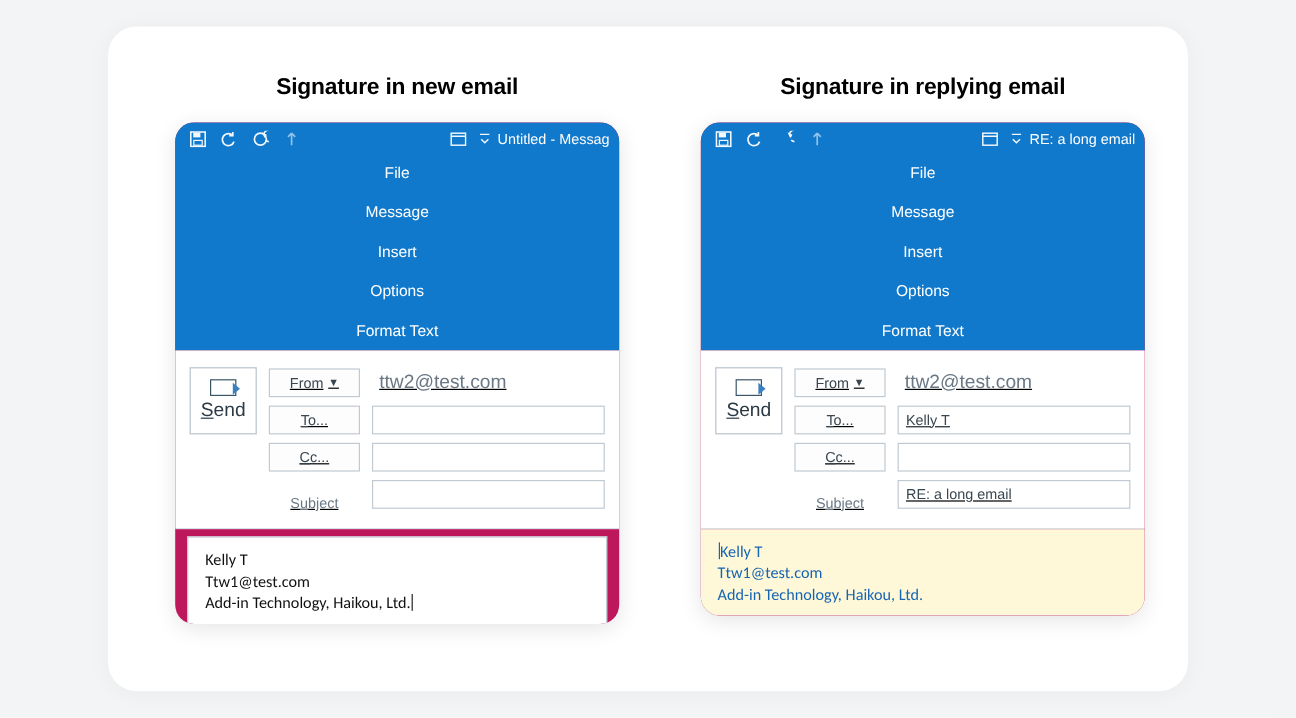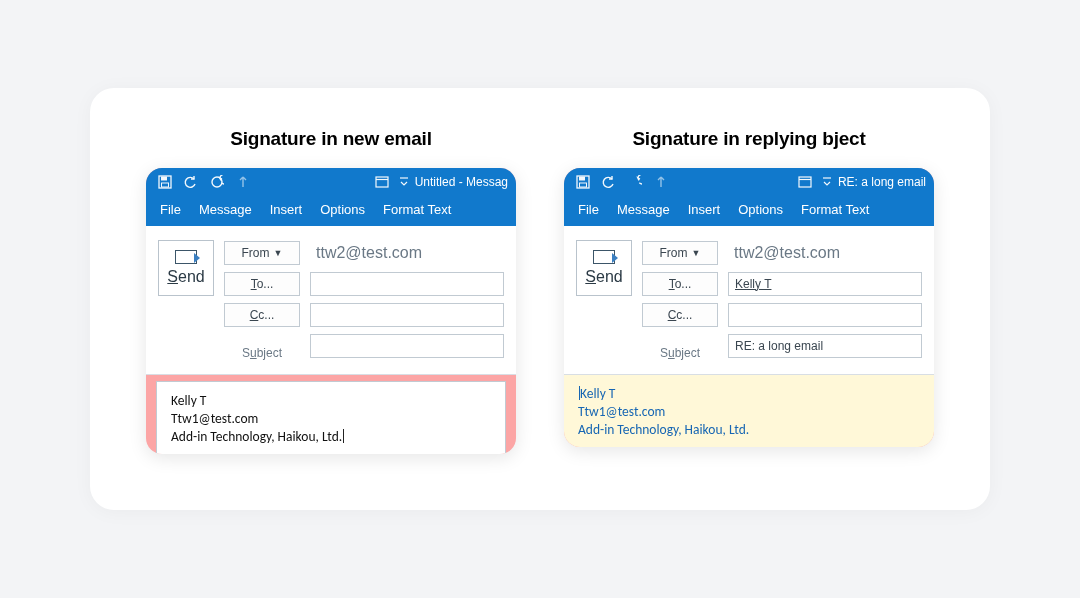--- a/index.html
+++ b/index.html
@@ -14,38 +14,38 @@
   }
   .whitecard {
     background: #fff;
     border-radius: 24px;
     box-shadow: 0 2px 20px rgba(0,0,0,0.04);
     width: 900px;
     padding: 40px 56px 56px 56px;
   }
   .row {
     display: flex;
-    gap: 48px;
+    gap: 68px;
     justify-content: flex-start;
   }
   .col { flex: 0 0 370px; }
   .caption {
     font-weight: 800;
     font-size: 19px;
     text-align: center;
     margin-bottom: 18px;
     font-family: "Segoe UI", Arial, sans-serif;
     letter-spacing: -0.2px;
   }
   .window {
     width: 370px;
     border-radius: 16px;
     overflow: hidden;
     box-shadow: 0 4px 18px rgba(0,0,0,0.10);
-    background: #fca5a5;
+    background: #be185d;
   }
   
   .titlebar {
     background: #1179cc;
     height: 28px;
     display: flex;
     align-items: center;
     color: #fff;
     font-size: 12px;
     padding: 0 8px;
@@ -60,20 +60,21 @@
   }
   .qat-btn.customize { width: 14px; }
   .ribbon-tabs {
     background: #1179cc;
     display: flex;
     align-items: center;
     gap: 18px;
     padding: 6px 14px 9px 14px;
     color: #fff;
     font-size: 13px;
+    flex-direction: column;
   }
   .ribbon-tab { cursor: default; }
   
   .compose {
     background: #fff;
     padding: 14px 12px 10px 12px;
     display: flex;
     align-items: flex-start;
     gap: 10px;
   }
@@ -84,21 +85,21 @@
     font-size: 16px; color: #2b3a45;
     gap: 4px;
   }
   .envelope {
     width: 22px; height: 14px; border: 1.5px solid #3b5568; position: relative;
   }
   .envelope::before {
     content: ""; position: absolute; right: -4px; top: 2px;
     border-left: 6px solid #3b7fc1; border-top: 5px solid transparent; border-bottom: 5px solid transparent;
   }
-  .fields { flex: 1; }
+  .fields { flex: 1; text-decoration: underline; }
   .fieldrow {
     display: flex; align-items: center; margin-bottom: 5px; height: 26px;
   }
   .fieldlabel {
     width: 76px; height: 24px; border: 1px solid #c1cad2;
     display: flex; align-items: center; justify-content: center;
     font-size: 12px; color: #3a4650; margin-right: 10px;
     background: #fdfdfd;
   }
   .fieldlabel.noborder { border: none; justify-content: center; background: transparent; color:#6a7885;margin-top:14px;}
@@ -232,21 +233,21 @@
           <div class="sigbox new">
             <div>Kelly T</div>
             <div>Ttw1@test.com</div>
             <div><span>Add-in Technology, Haikou, Ltd.</span><span class="cursorbar"></span></div>
           </div>
         </div>
       </div>
     </div>
 
     <div class="col">
-      <div class="caption">Signature in replying bject</div>
+      <div class="caption">Signature in replying email</div>
 
       <div class="window">
         <div class="titlebar">
           <span class="qat-btn">
             <svg width="14" height="14" viewBox="0 0 14 14">
                 <rect x="1" y="1" width="12" height="12" fill="none" stroke="#fff" stroke-width="1.3"></rect>
                 <rect x="3" y="1.5" width="6" height="4" fill="#fff"></rect>
                 <rect x="3.5" y="8" width="7" height="4" fill="none" stroke="#fff" stroke-width="1"></rect>
               </svg>
           </span>

